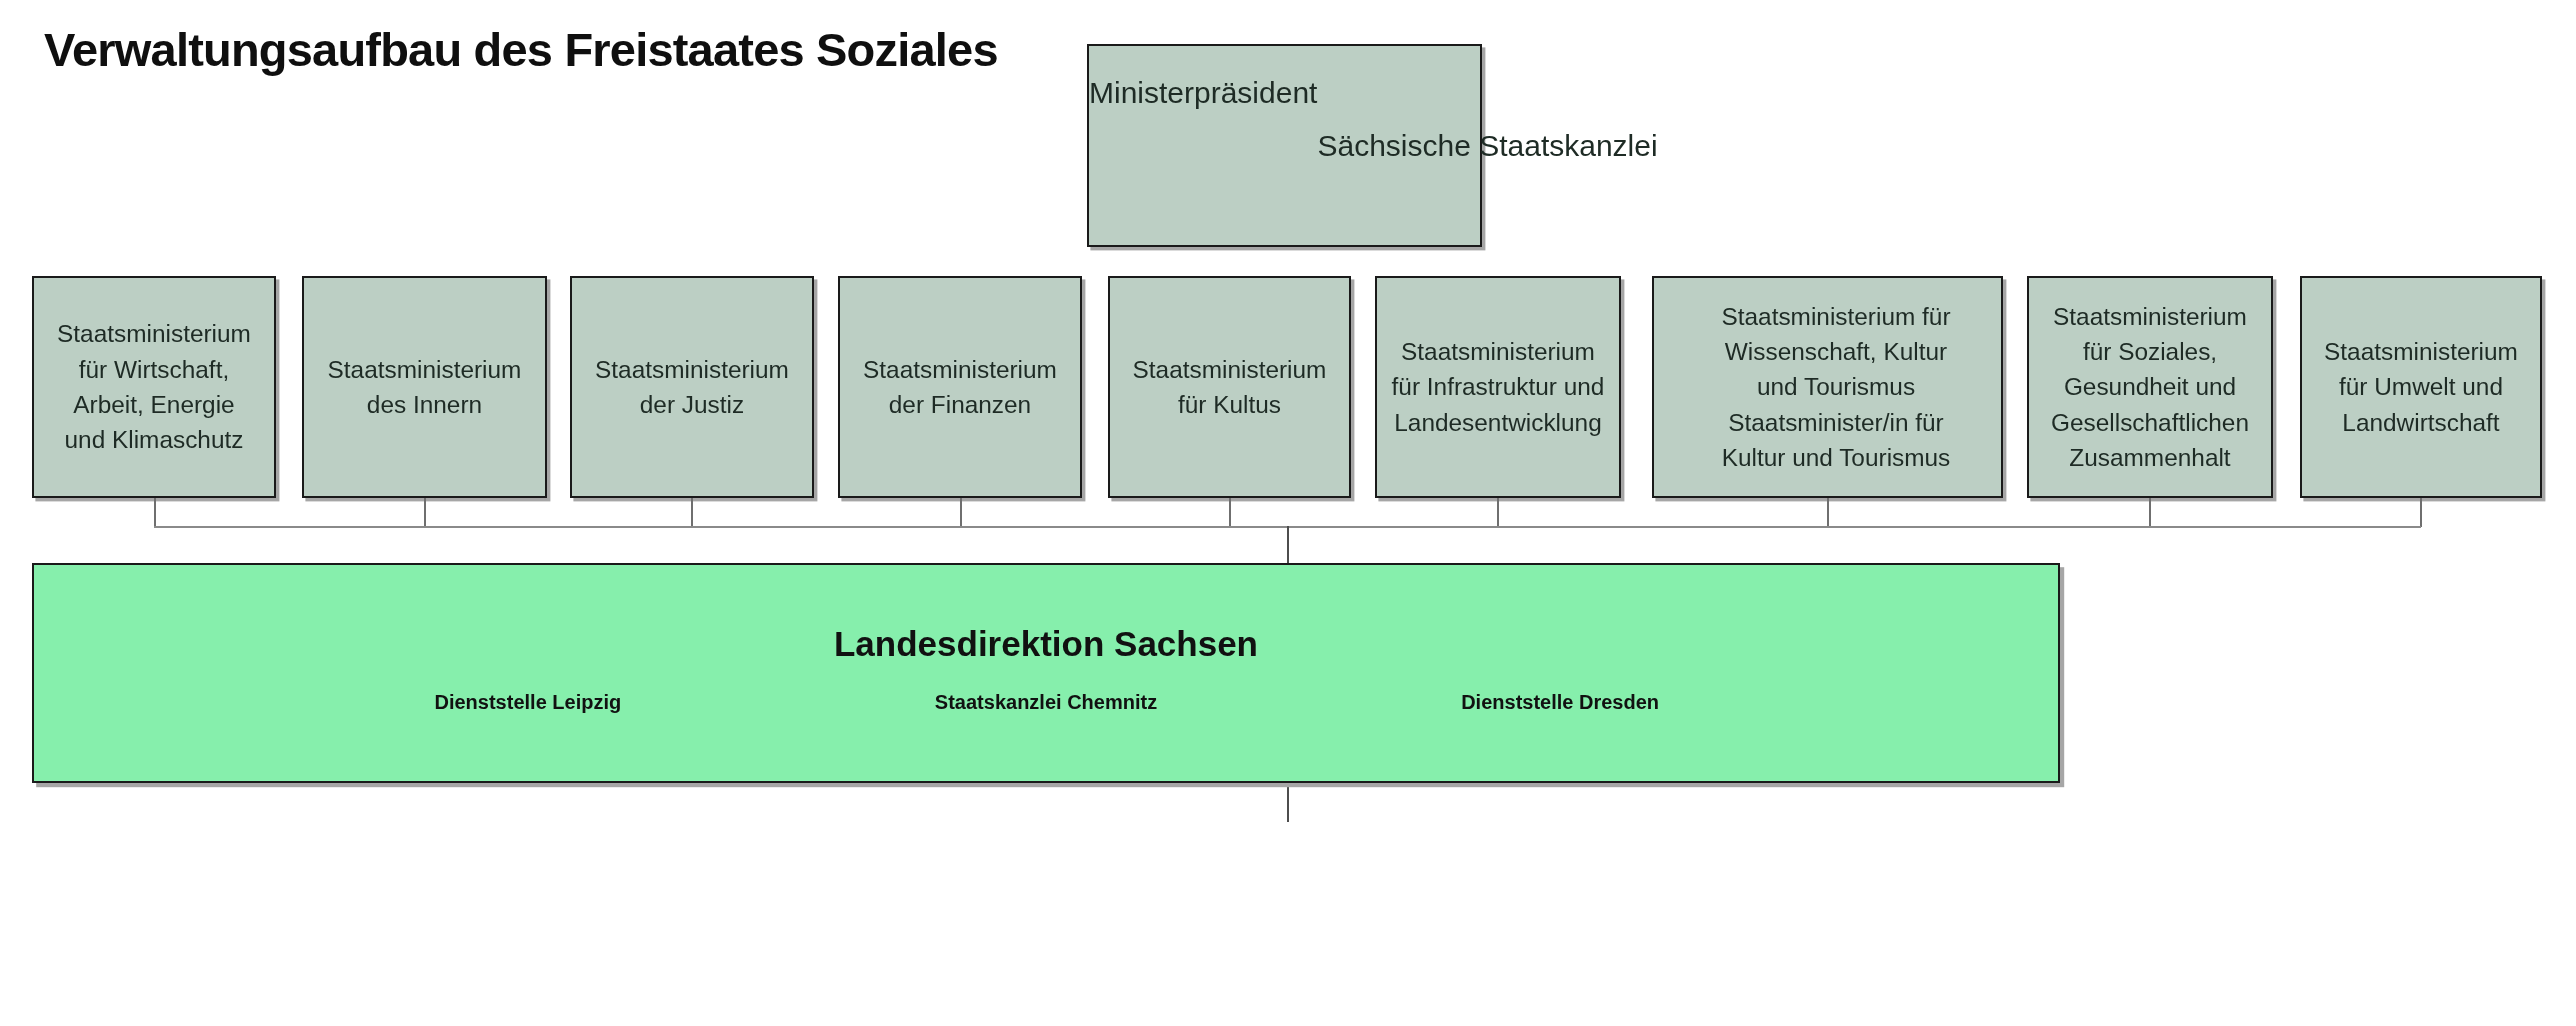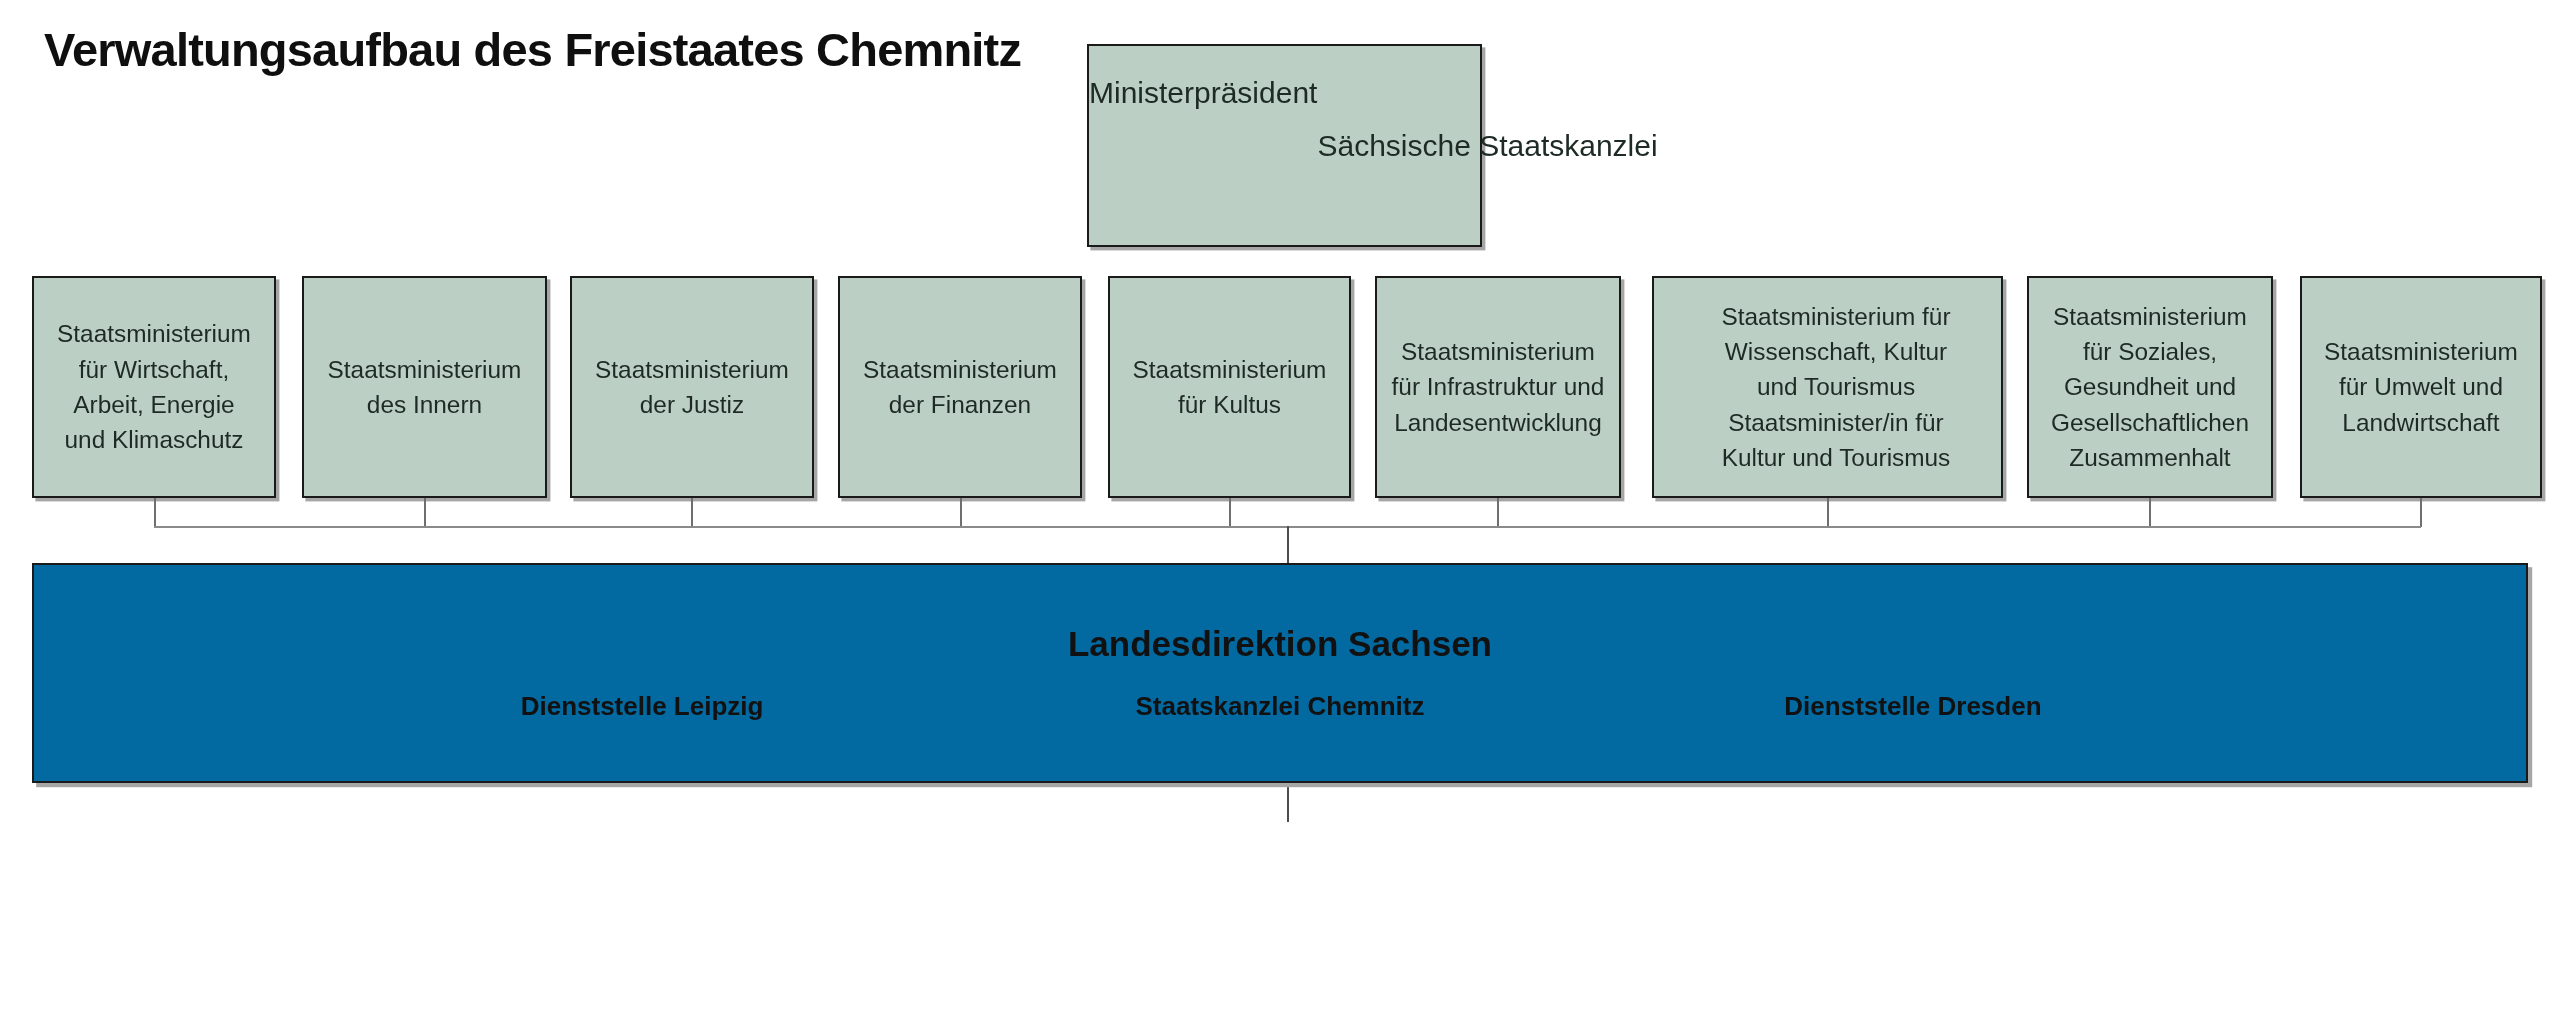--- a/index.html
+++ b/index.html
@@ -58,34 +58,34 @@
     background: #8a8a8a;
   }
   .vline {
     position: absolute; width: 1.7px; height: 38px; left: 1287px;
     background: #4d4d4d;
   }
   .v1 { top: 526px; }
   .v2 { top: 784px; }
 
   .ld-box {
-    position: absolute; left: 32px; top: 563px; width: 2496px; height: 220px;
-    background: #0369a1;
+    position: absolute; left: 32px; top: 563px; width: 2028px; height: 220px;
+    background: #86efac;
     border: 2.5px solid #1a1a1a;
     box-shadow: 4.2px 4.2px 0 0 #a6a6a6;
     box-sizing: border-box;
     color: #111111;
   }
   .ld-title {
     position: absolute; left: 50%; top: 59px; transform: translateX(-50%);
     font-size: 35px; font-weight: bold; white-space: nowrap; color: #111111;
   }
   .office {
     position: absolute; top: 126px; transform: translateX(-50%);
-    font-size: 26px; font-weight: bold; white-space: nowrap; color: #111111;
+    font-size: 20px; font-weight: bold; white-space: nowrap; color: #111111;
   }
   .office-leipzig  { left: 24.4%; }
   .office-chemnitz { left: 50%; }
   .office-dresden  { left: 75.4%; }
 
   .lk-box {
     position: absolute; left: 32px; top: 822px; width: 2512px; height: 164px;
     background: #a8d4b5;
     border: 2.5px solid #1a1a1a;
     box-shadow: 4.2px 4.2px 0 0 #a6a6a6;
@@ -114,21 +114,21 @@
   .s6 { left: 1497px; }
   .s7 { left: 1827px; }
   .s8 { left: 2149px; }
   .s9 { left: 2420px; }
 </style>
 </head>
 <body>
 
 <div class="canvas">
 
-  <div class="title">Verwaltungsaufbau des Freistaates Chemnitz</div>
+  <div class="title">Verwaltungsaufbau des Freistaates Soziales</div>
 
   <div class="head-box sage">
     <div class="head-top">Ministerpräsident</div>
     <div class="head-divider"></div>
     <div class="head-bottom">Sächsische Staatskanzlei</div>
   </div>
 
   <div class="ministry-box sage m1">
     <div class="box-text">Staatsministerium
 für Wirtschaft,

